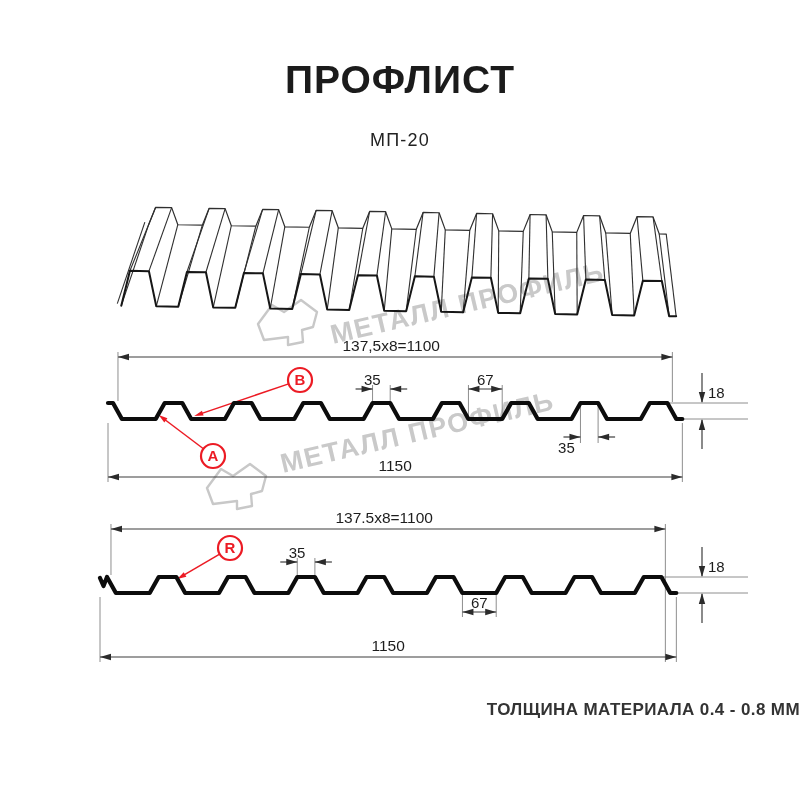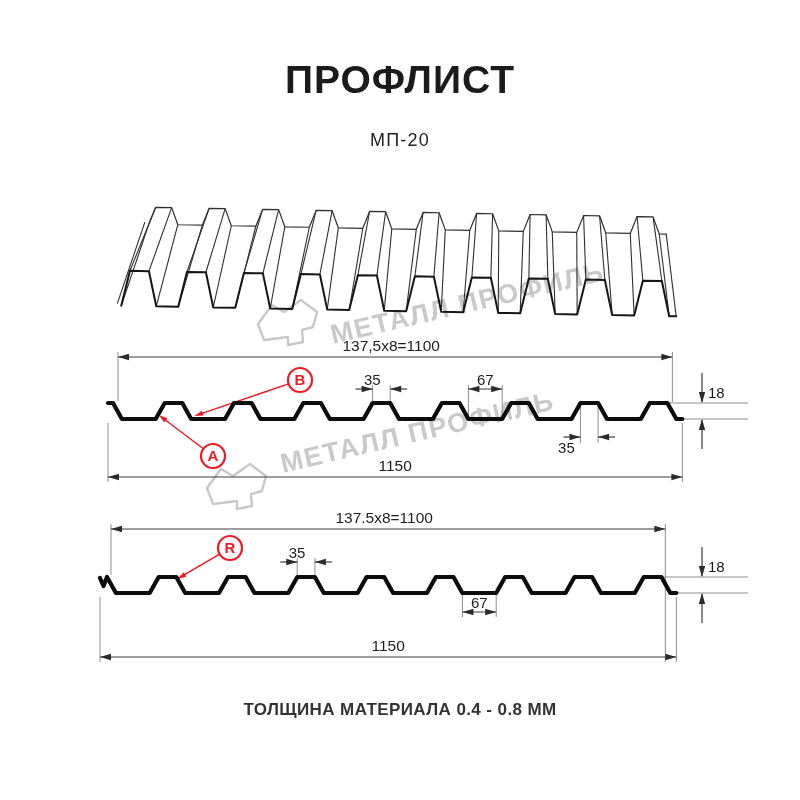--- a/index.html
+++ b/index.html
@@ -3,21 +3,21 @@
 <meta charset="utf-8">
 <style>
   html,body{margin:0;padding:0;background:#fff;width:800px;height:800px;overflow:hidden;}
   .page{position:relative;width:800px;height:800px;background:#fff;
         font-family:"Liberation Sans","DejaVu Sans",sans-serif;}
   svg{position:absolute;left:0;top:0;}
   .title{position:absolute;top:58px;left:0;width:100%;text-align:center;
          font-size:39px;font-weight:700;letter-spacing:1px;color:#1b1b1b;}
   .subtitle{position:absolute;top:116px;left:0;width:100%;text-align:center;
          font-size:18px;font-weight:400;letter-spacing:1.2px;color:#222;margin-top:14px;}
-  .footer{position:absolute;top:700px;left:0;width:100%;text-align:center;
+  .footer{position:absolute;top:700px;left:0;width:100%;text-align:right;
          font-size:17px;font-weight:700;letter-spacing:.4px;color:#333;}
 </style>
 </head>
 <body>
 
 <div class="page">
   <svg id="drawing" width="800" height="800" viewBox="0 0 800 800">
       <g transform="rotate(1.1 400 270)">
         <polyline points="122.0,311.0 130.0,276.0 149.0,276.0 157.0,311.0 179.0,311.0 187.0,276.0 206.0,276.0 214.0,311.0 236.0,311.0 244.0,276.0 263.0,276.0 271.0,311.0 293.0,311.0 301.0,276.0 320.0,276.0 328.0,311.0 350.0,311.0 358.0,276.0 377.0,276.0 385.0,311.0 407.0,311.0 415.0,276.0 434.0,276.0 442.0,311.0 464.0,311.0 472.0,276.0 491.0,276.0 499.0,311.0 521.0,311.0 529.0,276.0 548.0,276.0 556.0,311.0 578.0,311.0 586.0,276.0 605.0,276.0 613.0,311.0 635.0,311.0 643.0,276.0 662.0,276.0 670.0,311.0 677.0,311.0 665.5,229.0 658.5,229.0 652.0,212.0 636.0,212.0 629.5,229.0 605.0,229.0 598.5,212.0 582.5,212.0 576.0,229.0 551.5,229.0 545.0,212.0 529.0,212.0 522.5,229.0 498.0,229.0 491.5,212.0 475.5,212.0 469.0,229.0 444.5,229.0 438.0,212.0 422.0,212.0 415.5,229.0 391.0,229.0 384.5,212.0 368.5,212.0 362.0,229.0 337.5,229.0 331.0,212.0 315.0,212.0 308.5,229.0 284.0,229.0 277.5,212.0 261.5,212.0 255.0,229.0 230.5,229.0 224.0,212.0 208.0,212.0 201.5,229.0 177.0,229.0 170.5,212.0 154.5,212.0 148.0,229.0" fill="#ffffff" stroke="none" stroke-width="0" stroke-linejoin="round" stroke-linecap="round"></polyline>
       </g>

